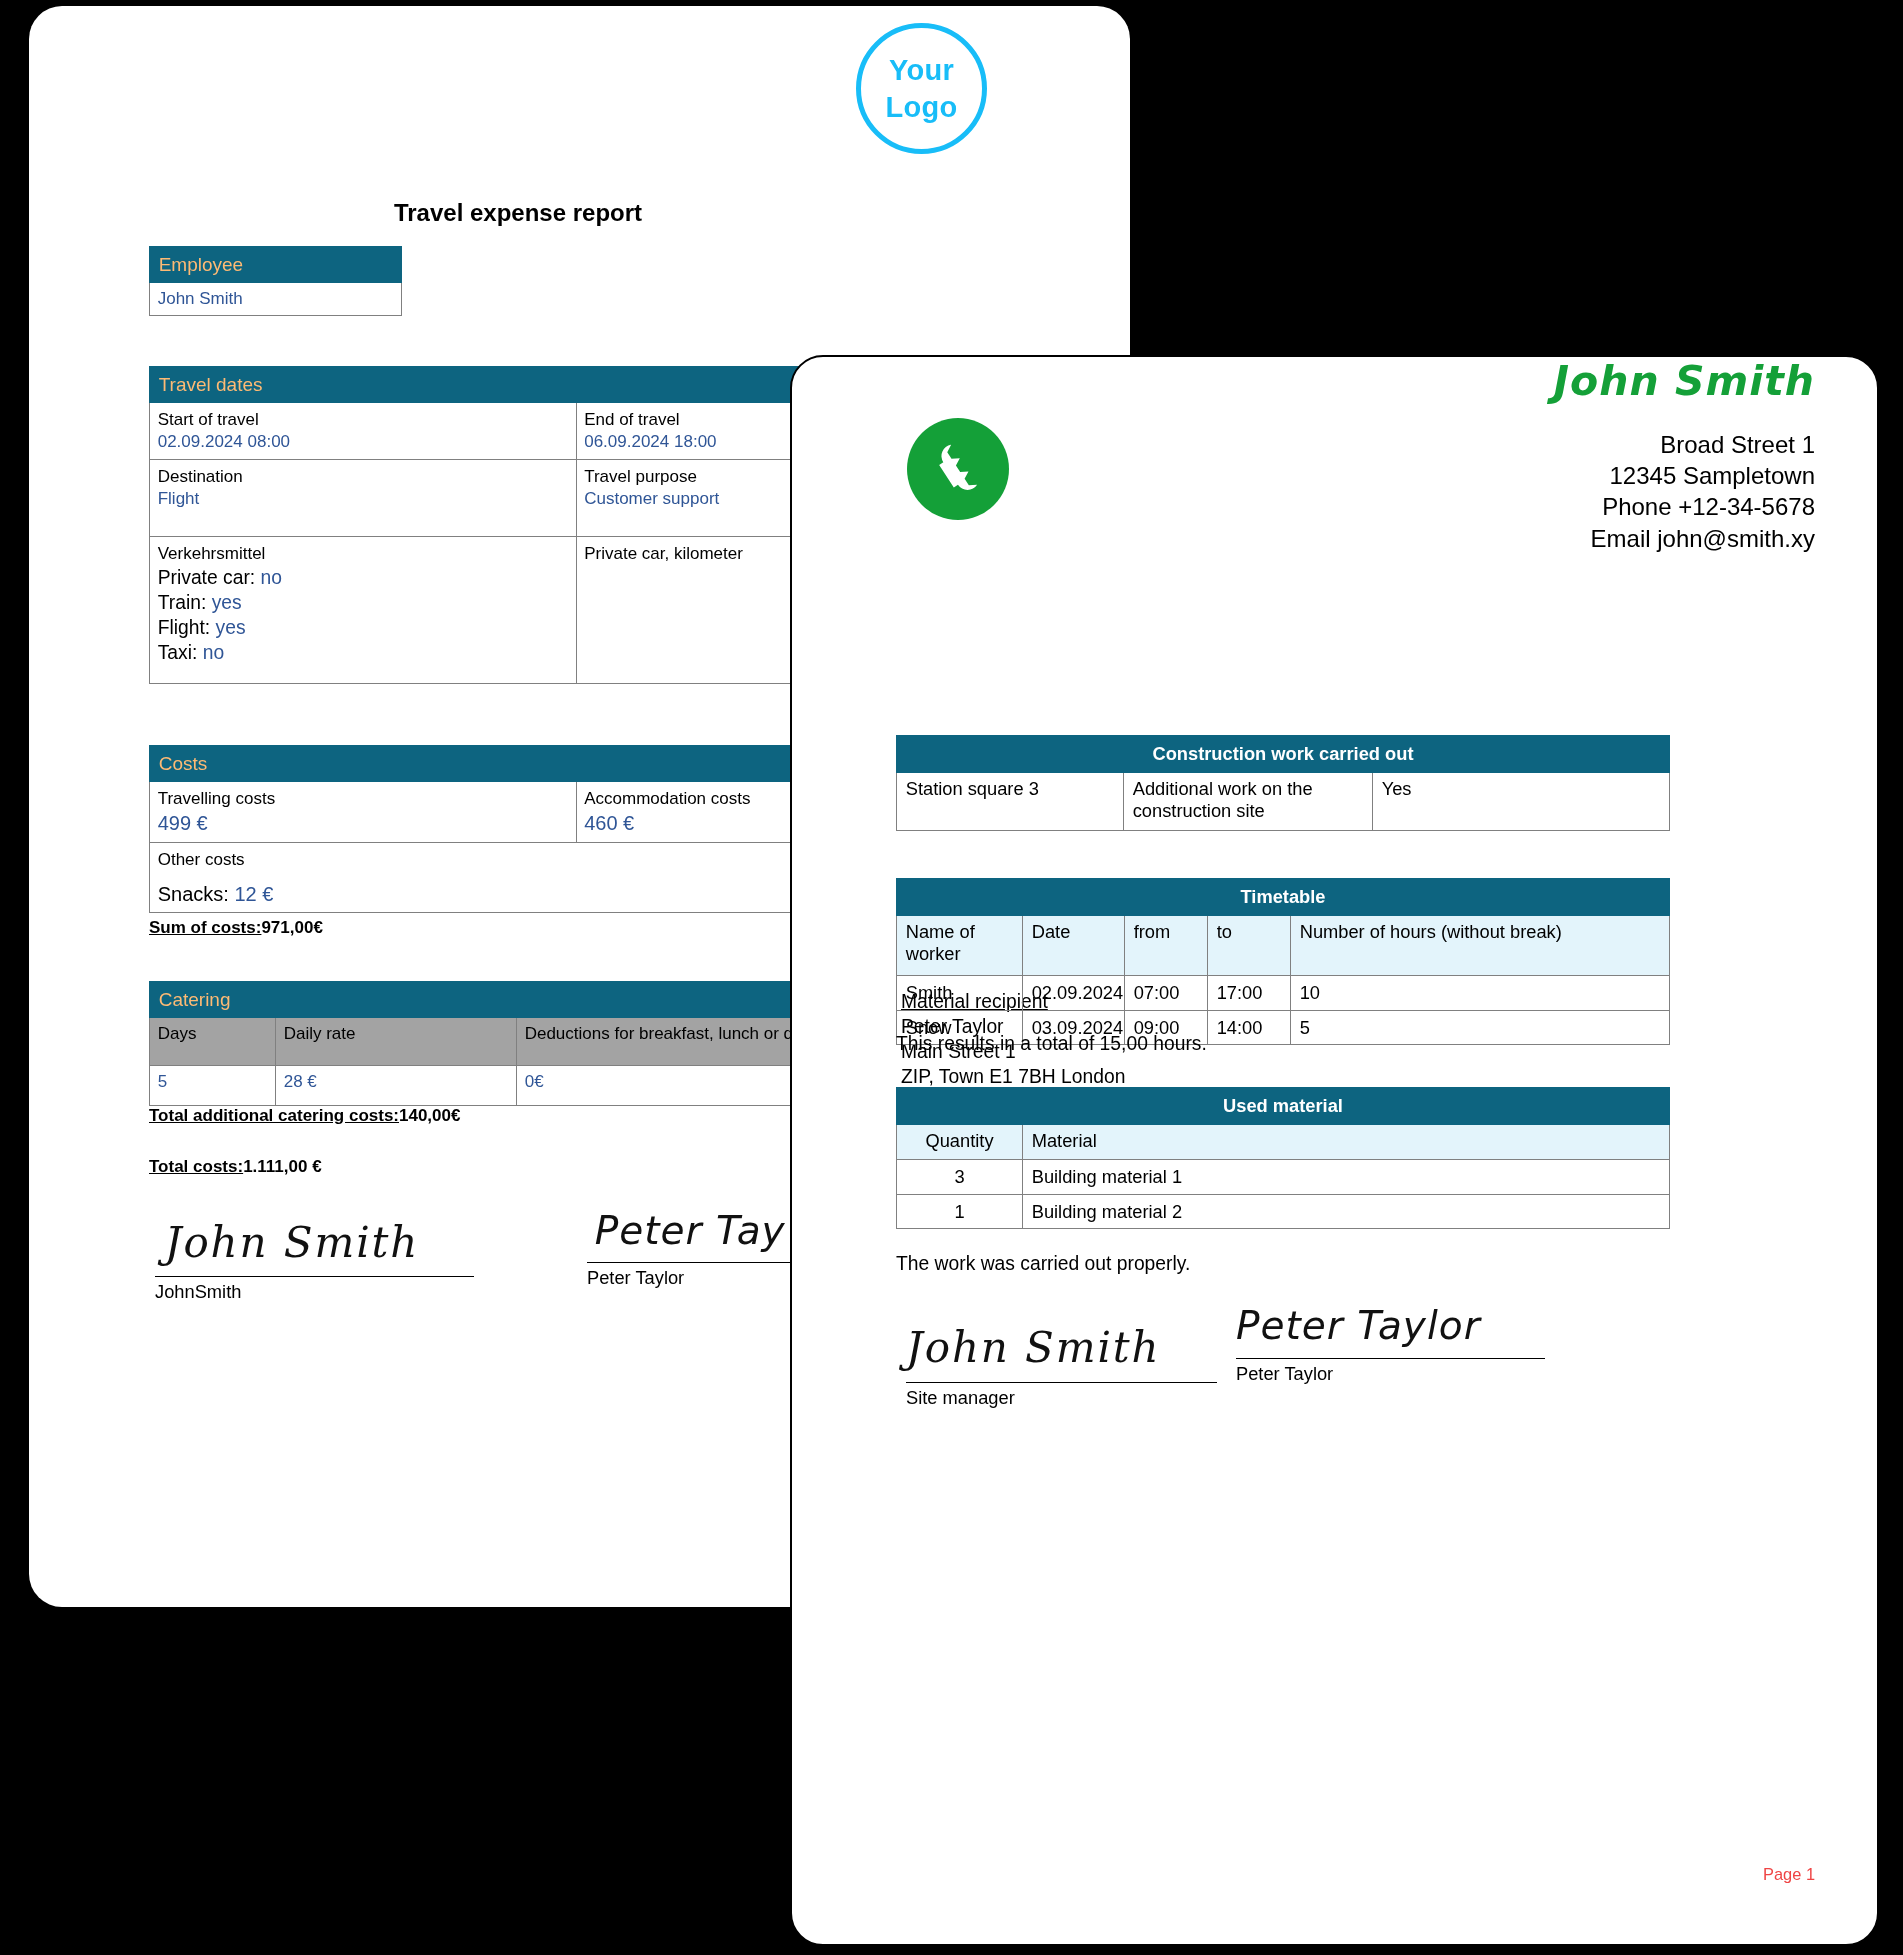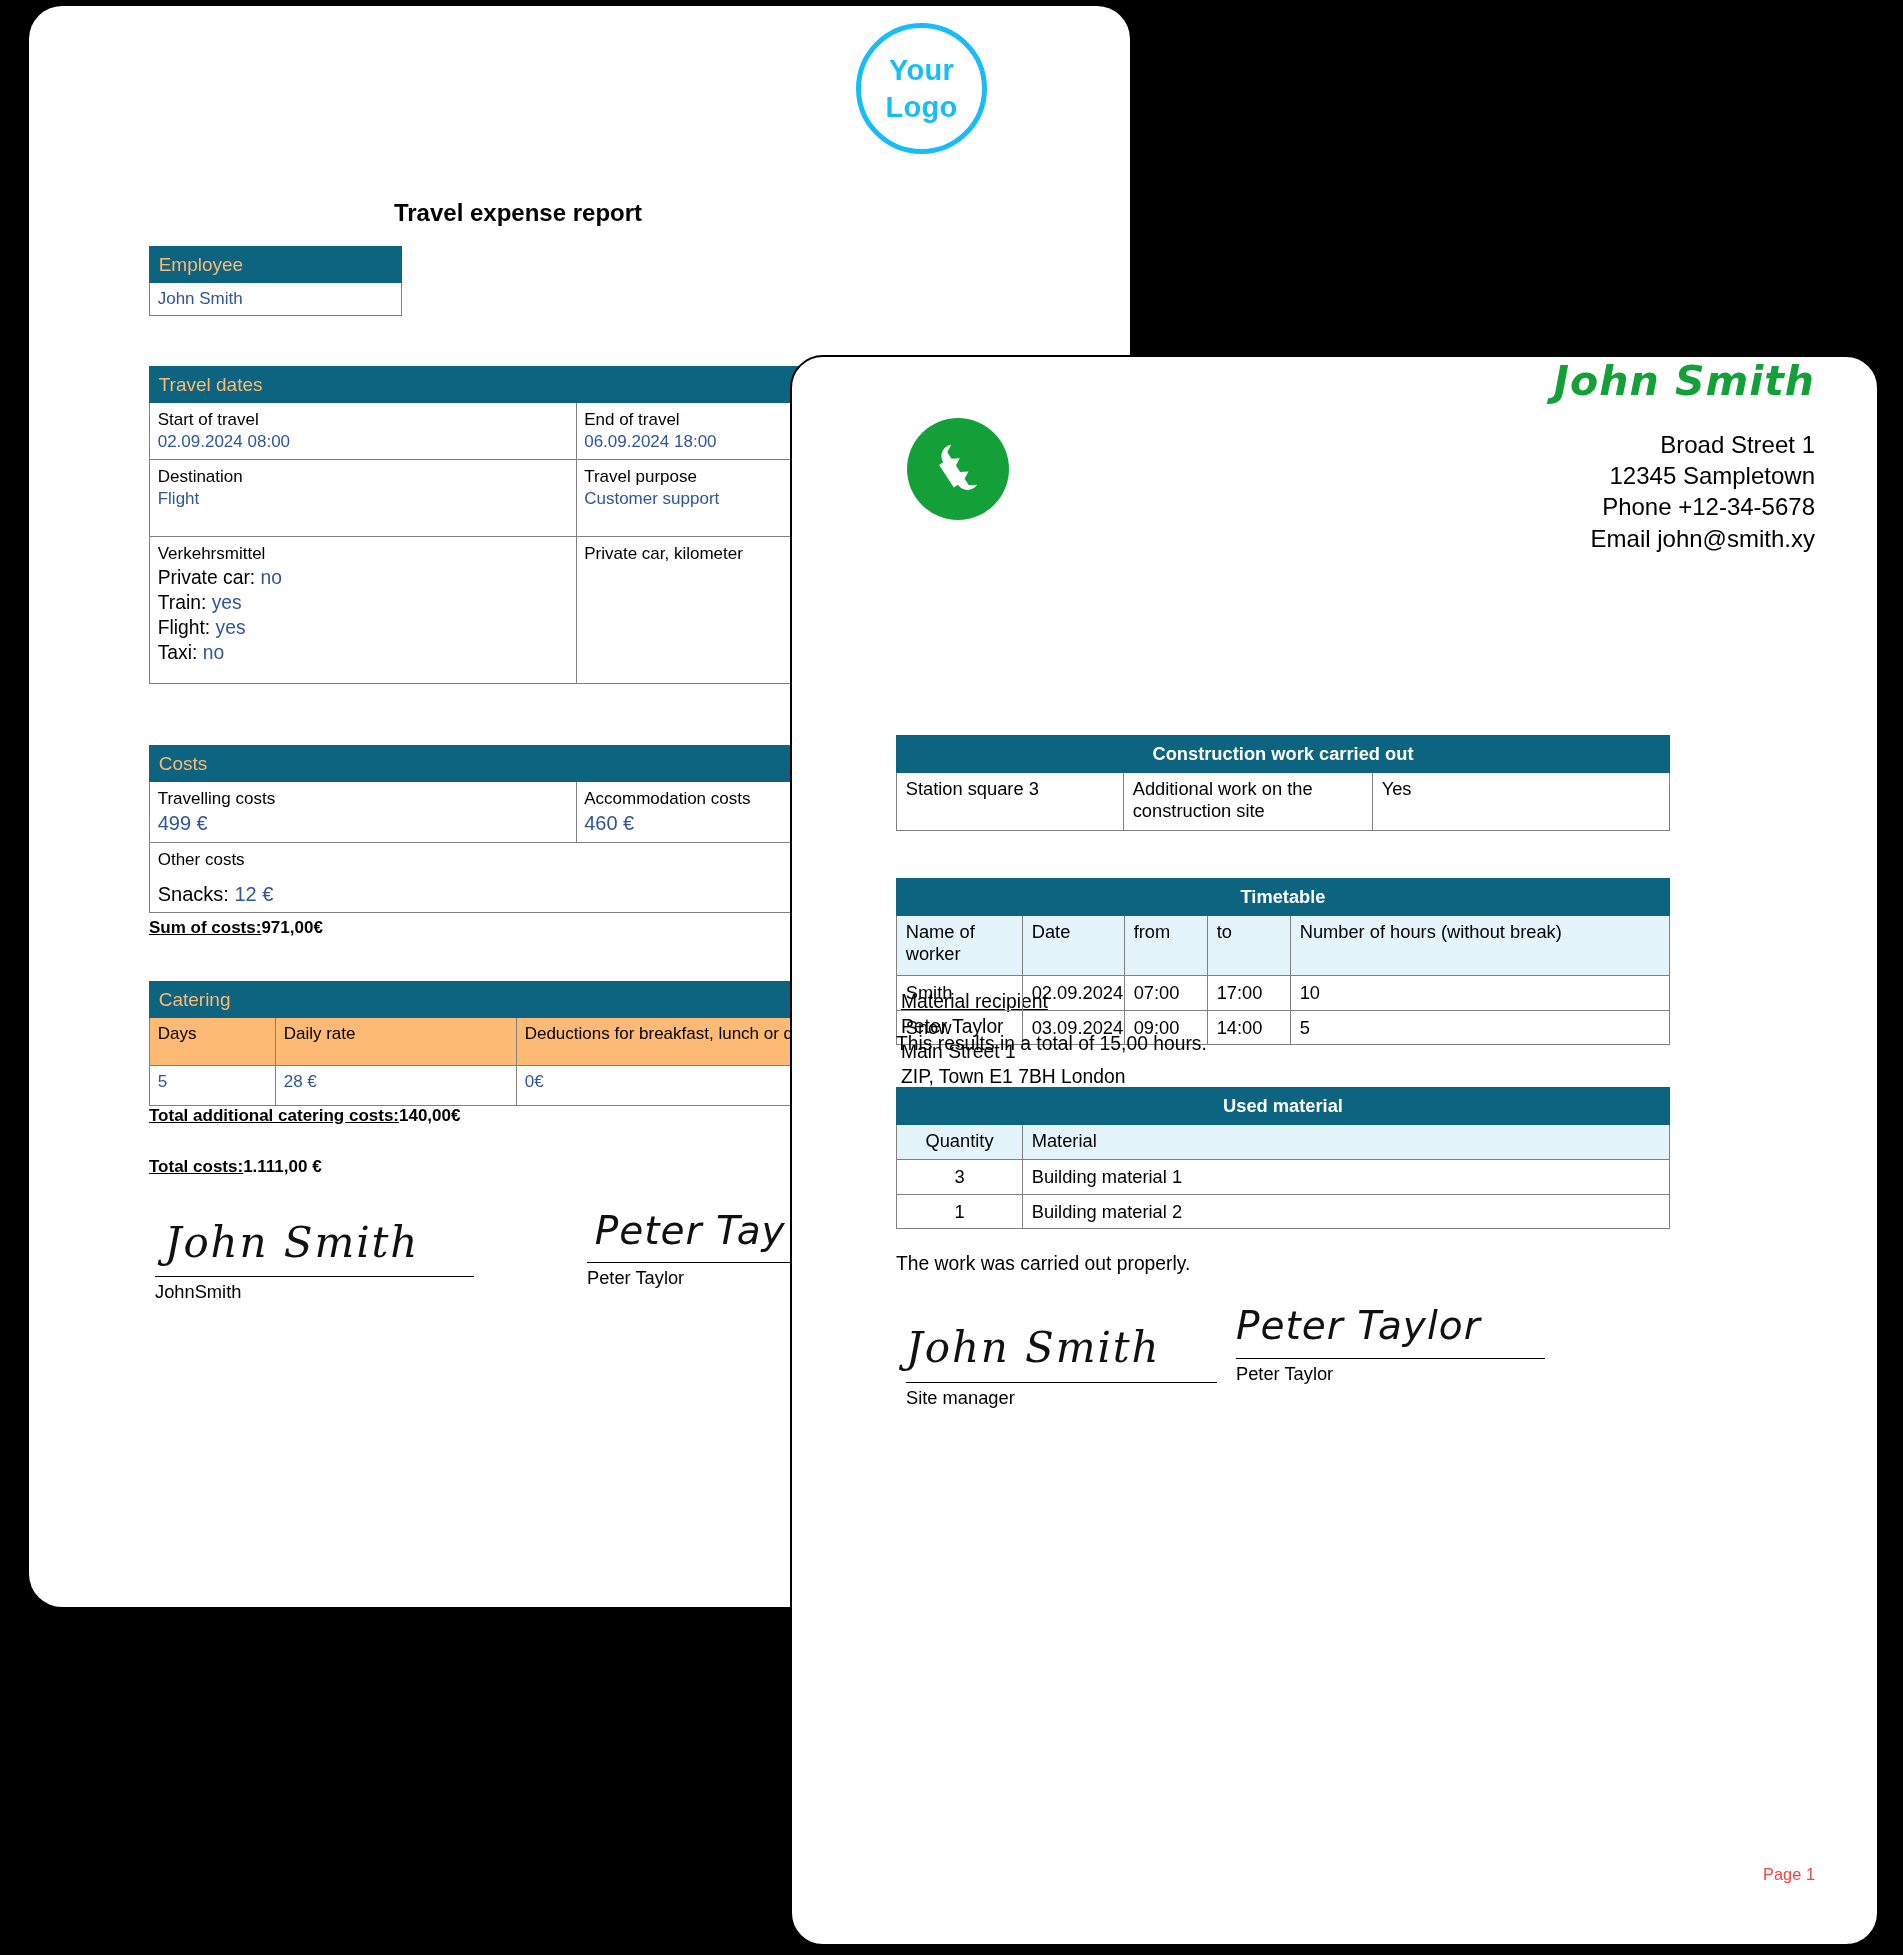--- a/index.html
+++ b/index.html
@@ -124,21 +124,21 @@
     font-weight: bold;
     color: #000;
   }
   .sumline .u { text-decoration: underline; }
   #sum-of-costs { left: 120px; top: 912px; }
   #total-catering { left: 120px; top: 1100px; }
   #total-costs { left: 120px; top: 1151px; }
 
   
   #tbl-catering { left: 120px; top: 975px; width: 854px; }
-  #tbl-catering .subhead td { background: #fdba74; height: 35px; }
+  #tbl-catering .subhead td { background: #a3a3a3; height: 35px; }
   #tbl-catering .datarow td { height: 27px; }
   #tbl-catering col.c1 { width: 126px; }
   #tbl-catering col.c2 { width: 241px; }
 
   
   .sig {
     position: absolute;
   }
   .sig-name {
     font-family: "DejaVu Serif", serif;

